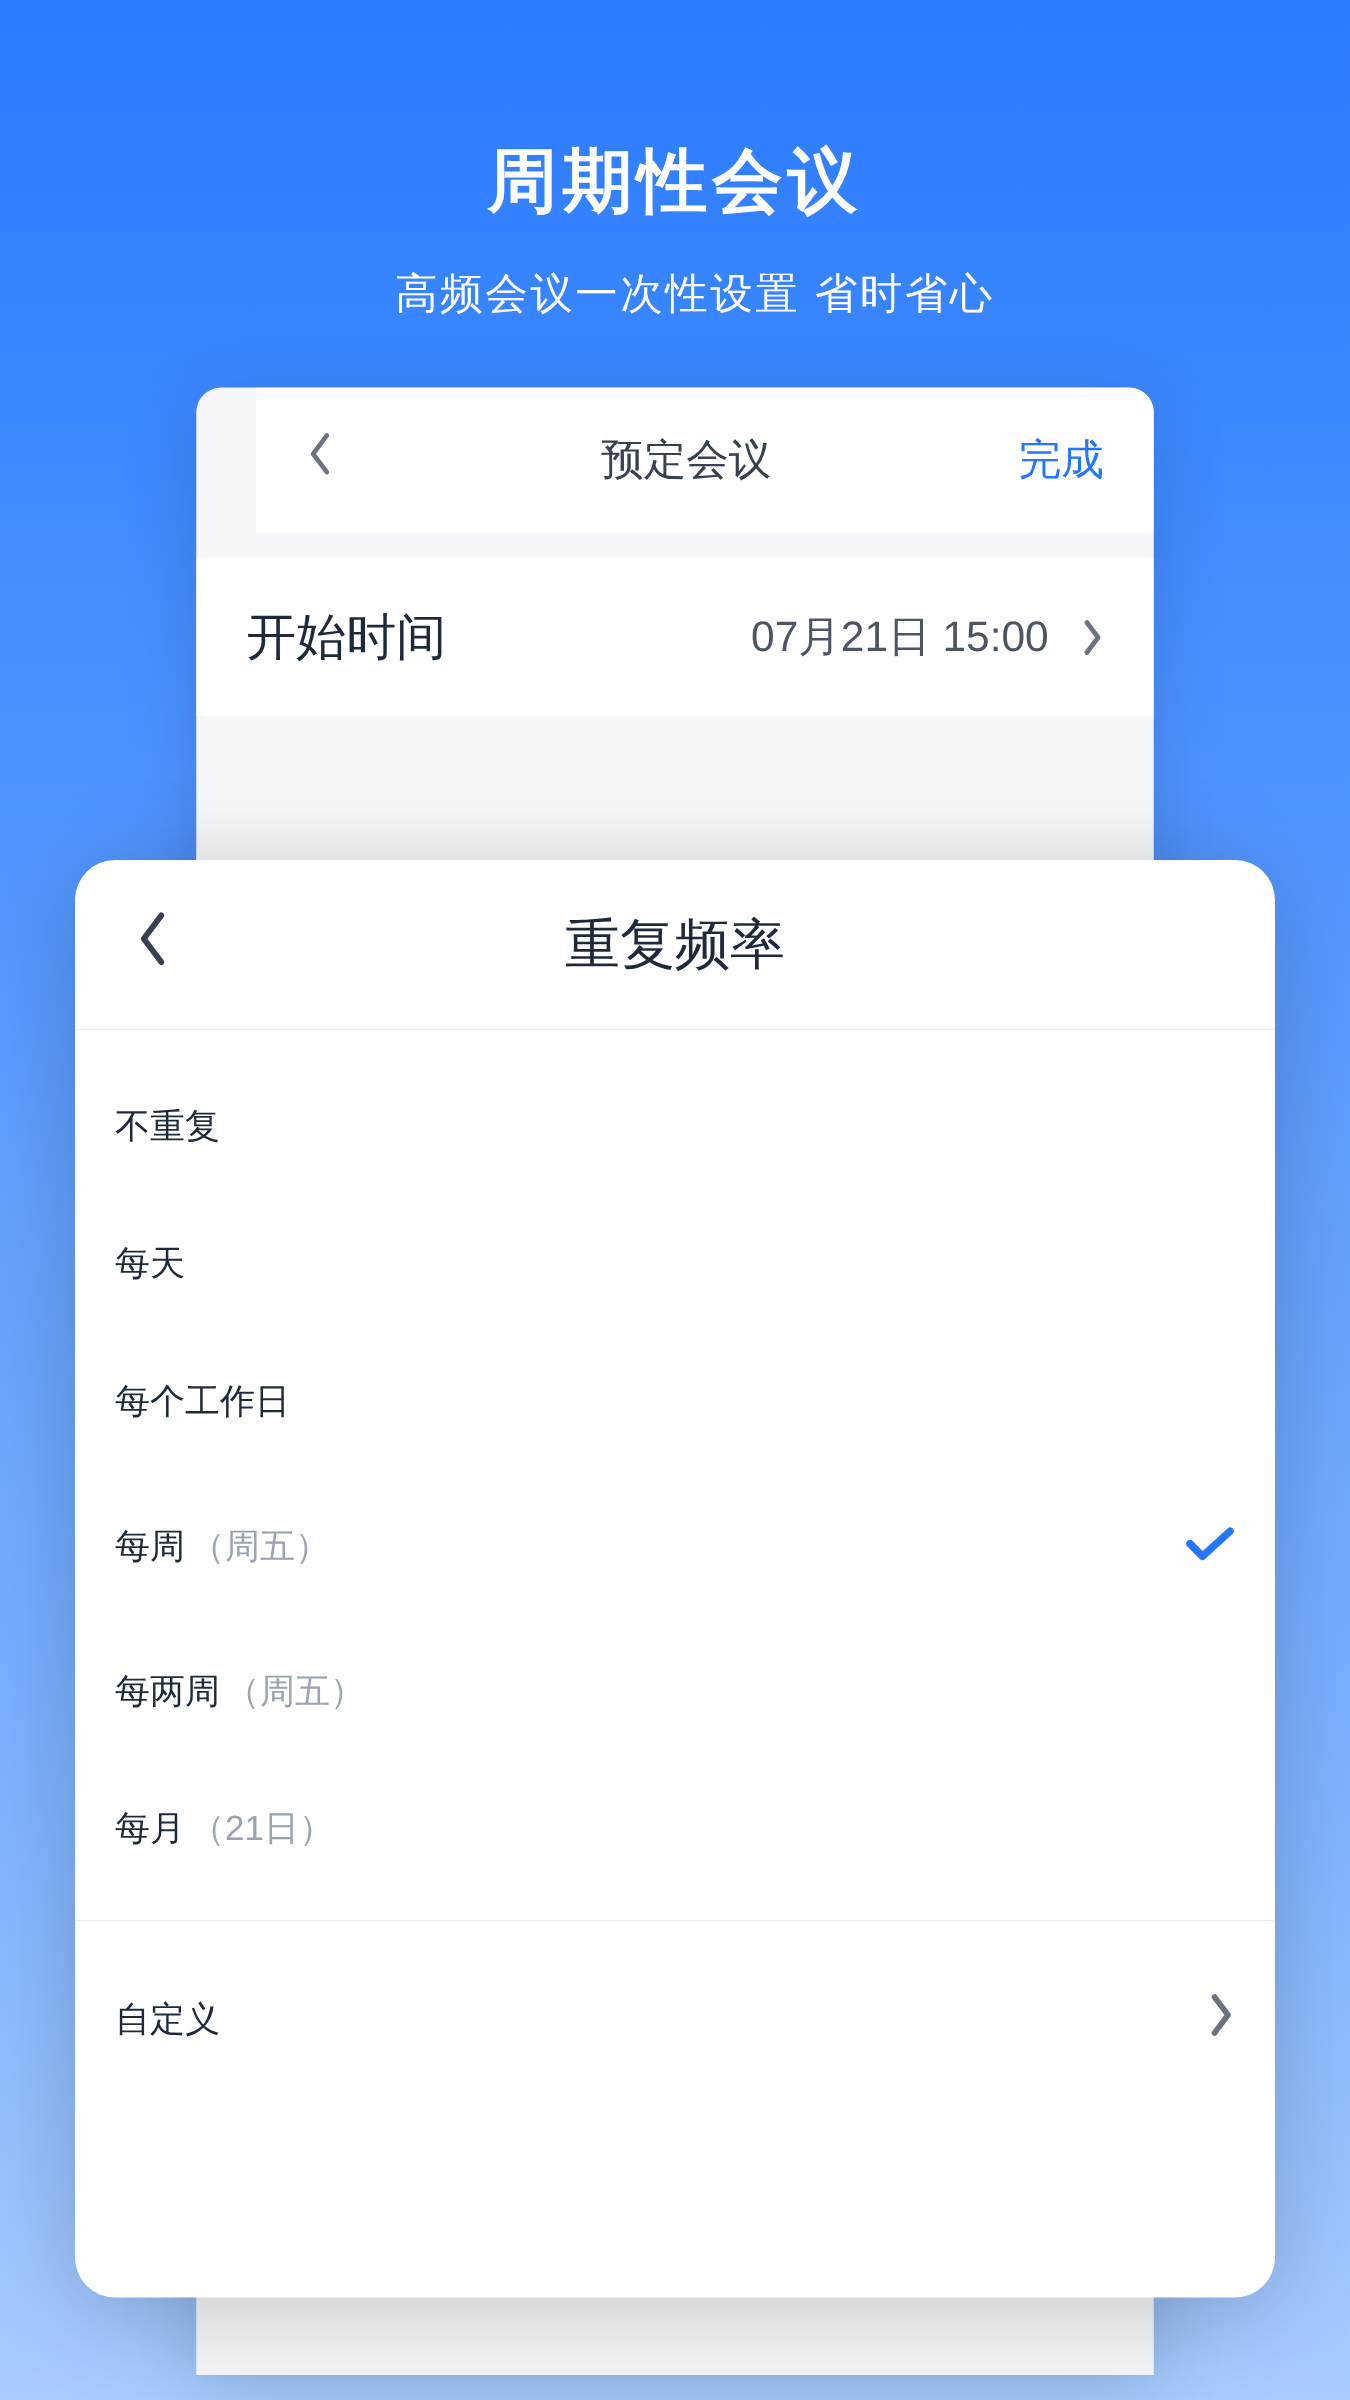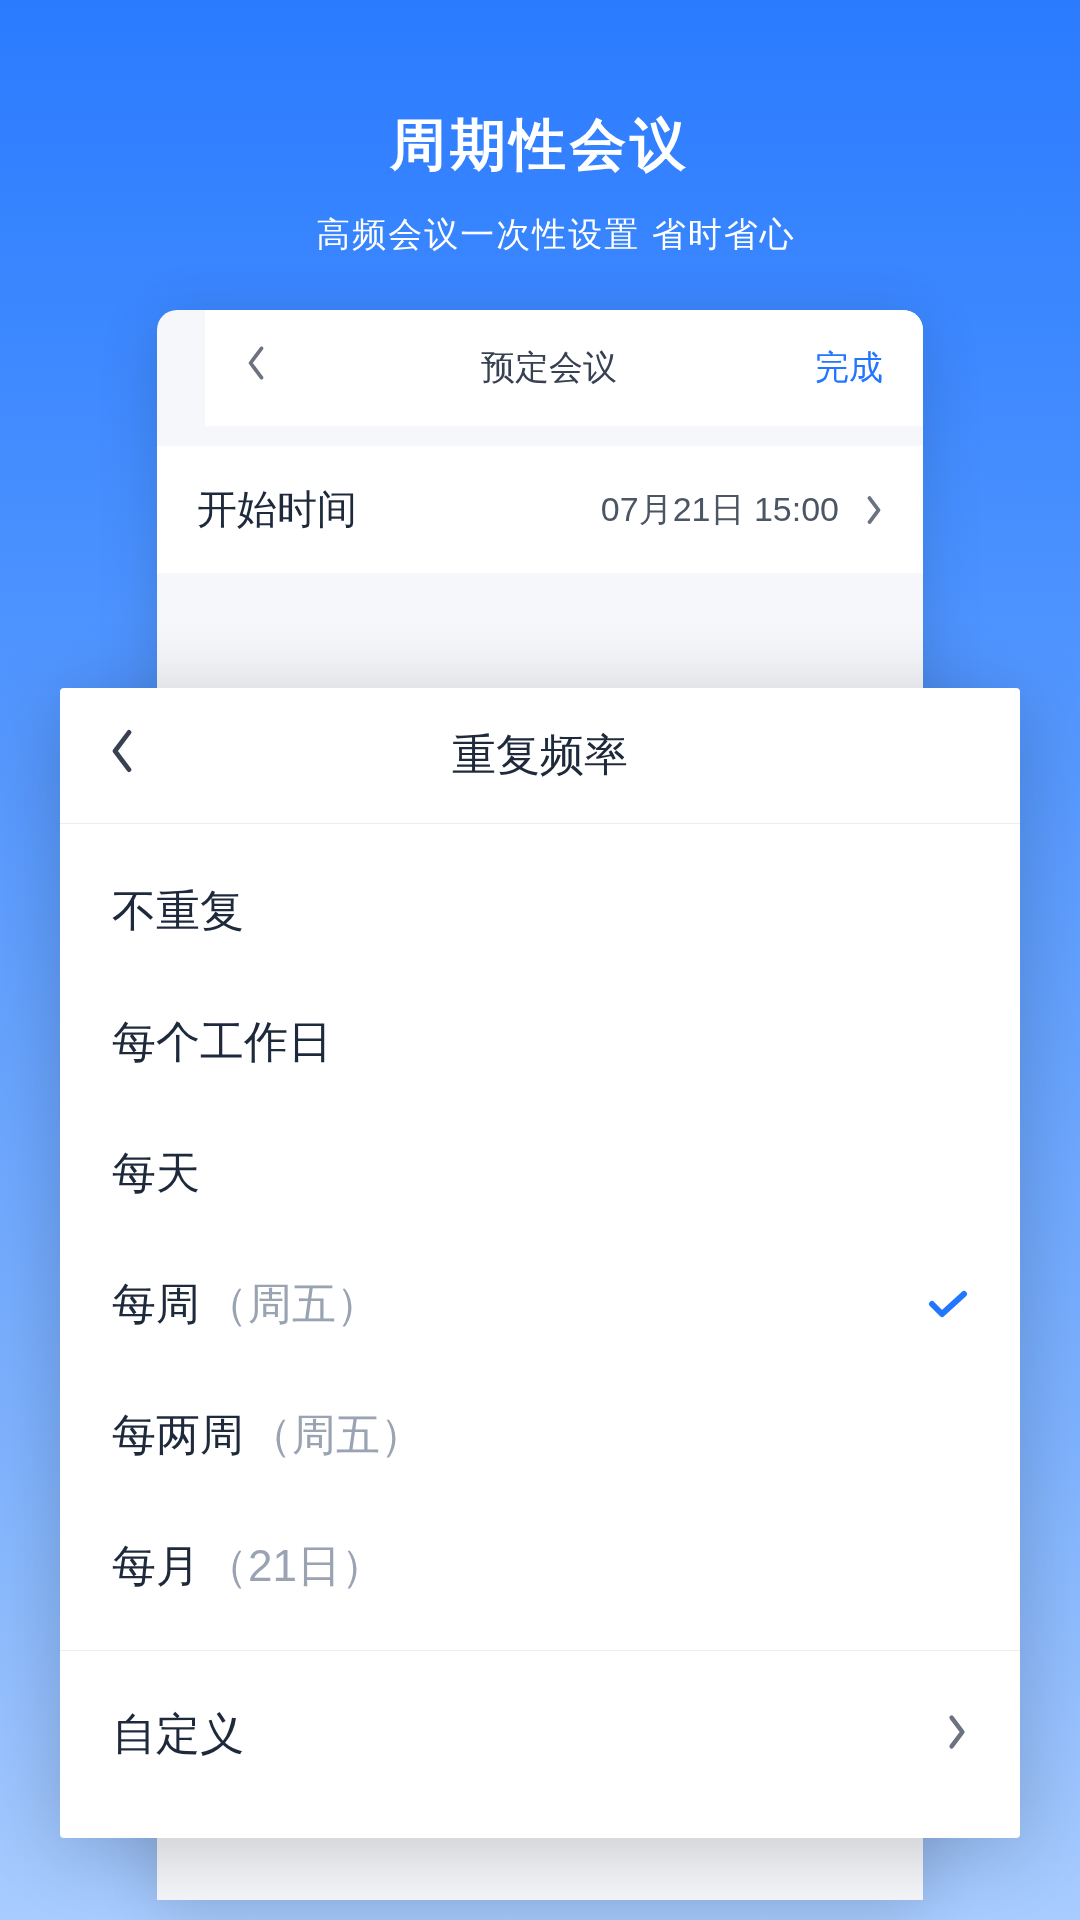--- a/index.html
+++ b/index.html
@@ -94,21 +94,21 @@
       align-items: center;
       gap: 26px;
     }
     .card-front {
       position: absolute;
       top: 688px;
       left: 60px;
       width: 960px;
       height: 1150px;
       background: #fff;
-      border-radius: 4px;
+      border-radius: 32px;
       box-shadow: 0 12px 80px rgba(0,0,0,0.2);
       overflow: hidden;
     }
     .card-front-header {
       height: 136px;
       display: flex;
       align-items: center;
       padding: 0 48px;
       border-bottom: 1px solid #ececec;
       position: relative;
@@ -125,22 +125,22 @@
       font-size: 44px;
       color: #1e293b;
       font-weight: 500;
     }
     .option-list {
       padding: 22px 0;
     }
     .option-row {
       display: flex;
       align-items: center;
-      padding: 36px 52px;
-      font-size: 44px;
+      padding: 36px 32px;
+      font-size: 28px;
       color: #1e293b;
       position: relative;
     }
     .option-row .hint {
       color: #9aa3b2;
       margin-left: 4px;
     }
     .option-row .check {
       margin-left: auto;
       color: #2276ff;
@@ -195,24 +195,24 @@
         <path d="M18 4 L6 20 L18 36" stroke="#374151" stroke-width="4" stroke-linecap="round" stroke-linejoin="round"></path>
       </svg>
     </div>
     <div class="title">重复频率</div>
   </div>
   <div class="option-list">
     <div class="option-row">
       <span>不重复</span>
     </div>
     <div class="option-row">
+      <span>每天</span>
+    </div>
+    <div class="option-row">
       <span>每个工作日</span>
-    </div>
-    <div class="option-row">
-      <span>每天</span>
     </div>
     <div class="option-row">
       <span>每周</span>
       <span class="hint">（周五）</span>
       <span class="check">
         <svg width="40" height="32" viewBox="0 0 40 32" fill="none">
           <path d="M4 16 L14 26 L36 6" stroke="#2276ff" stroke-width="6" stroke-linecap="round" stroke-linejoin="round"></path>
         </svg>
       </span>
     </div>

